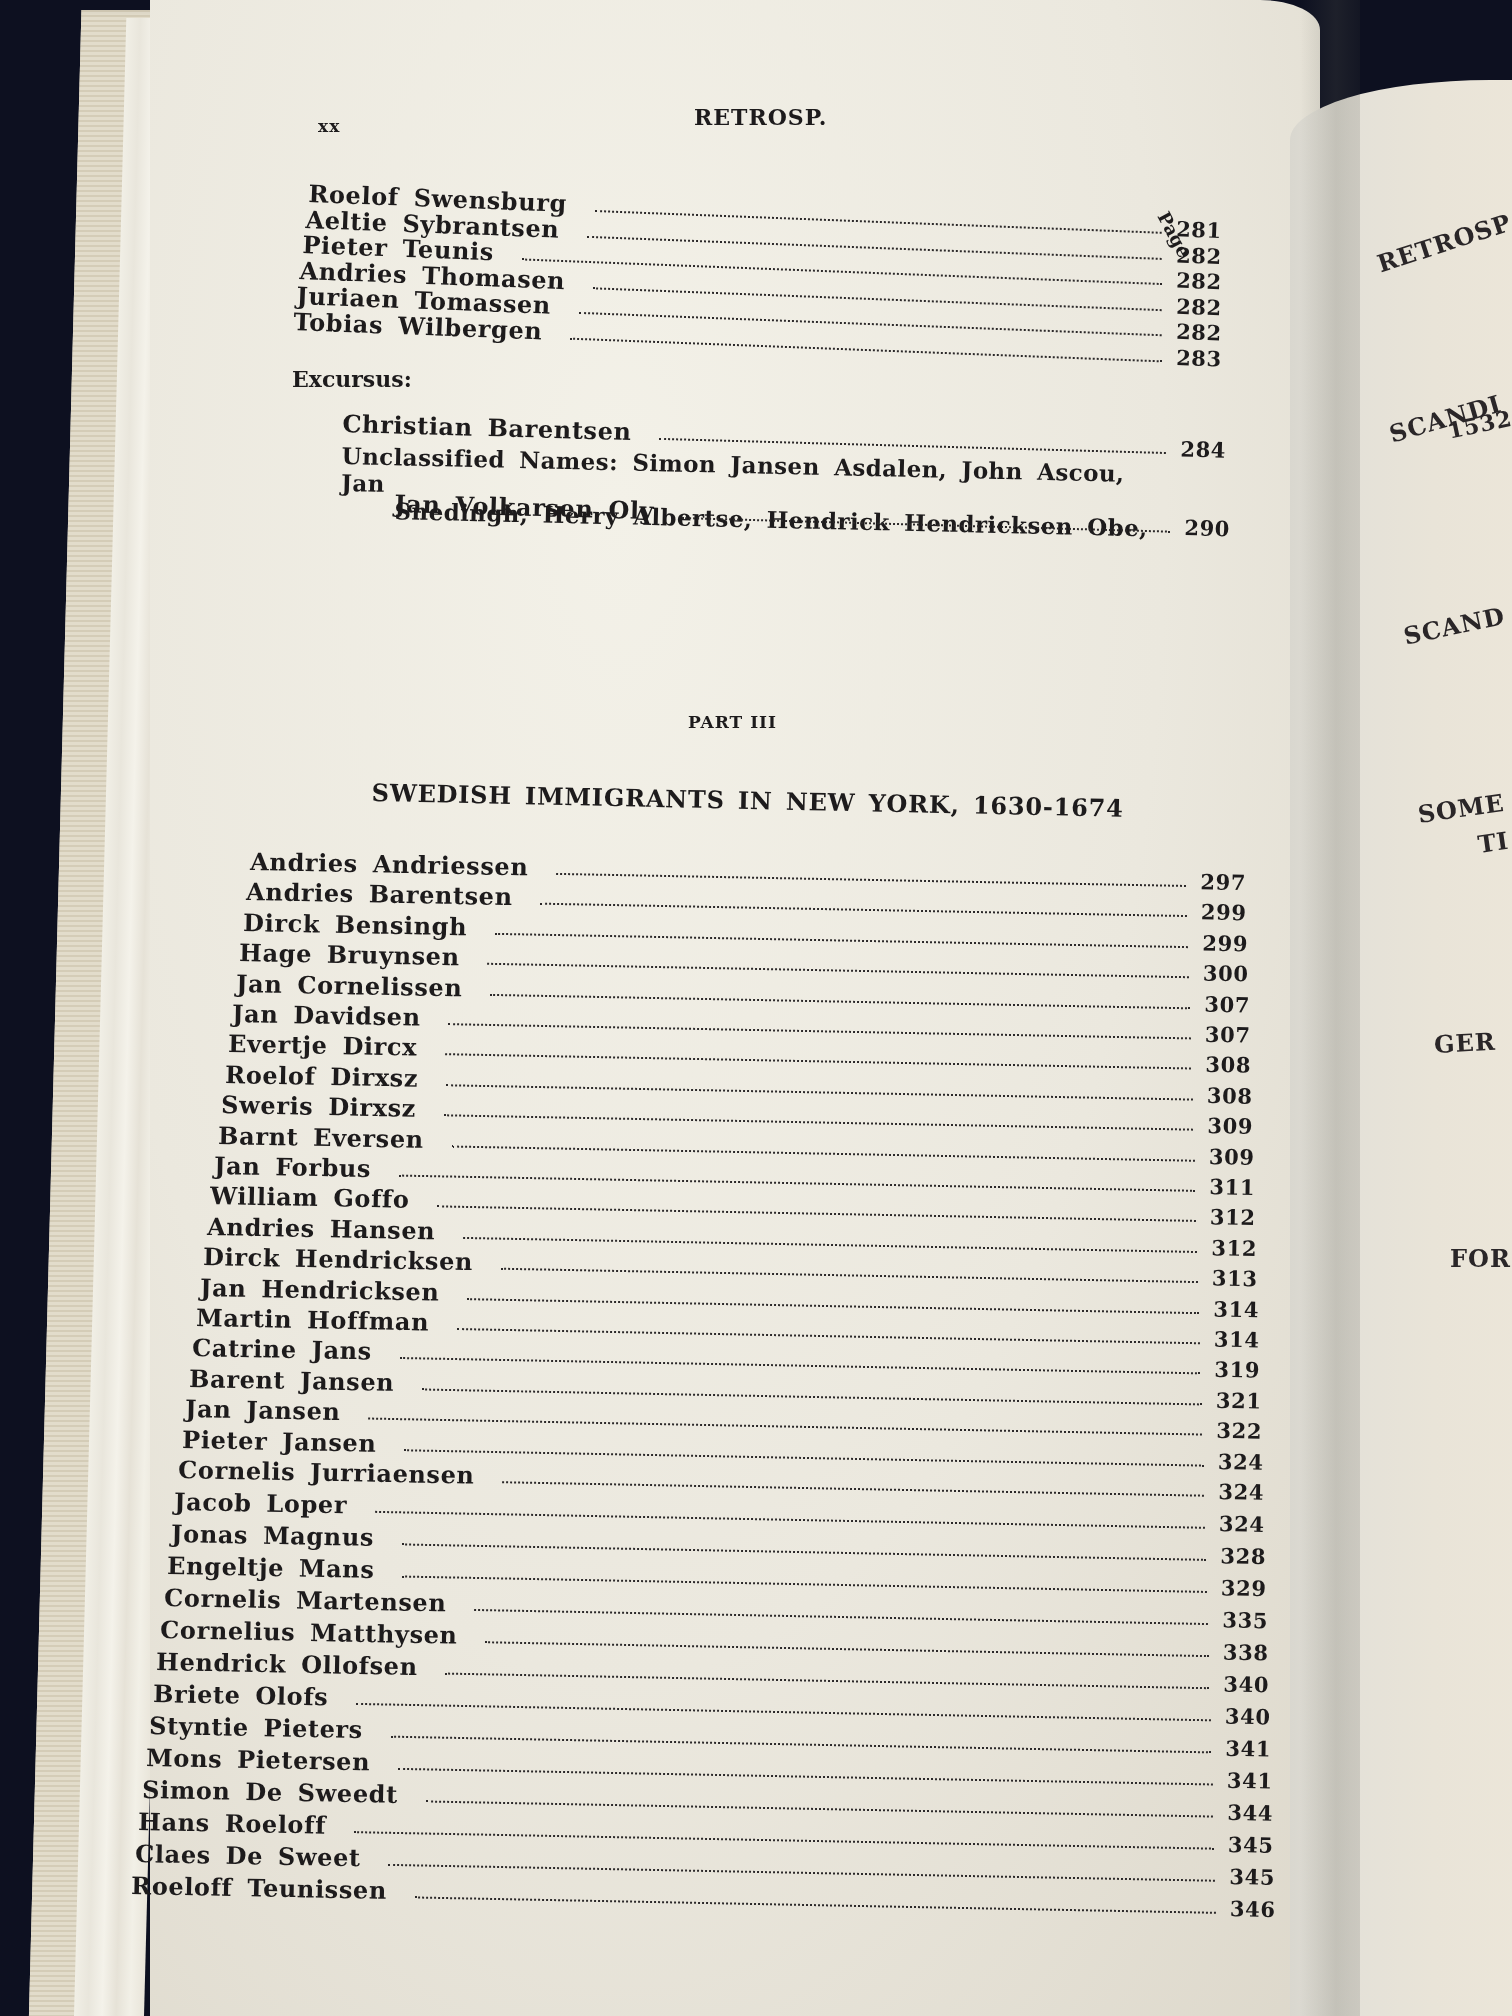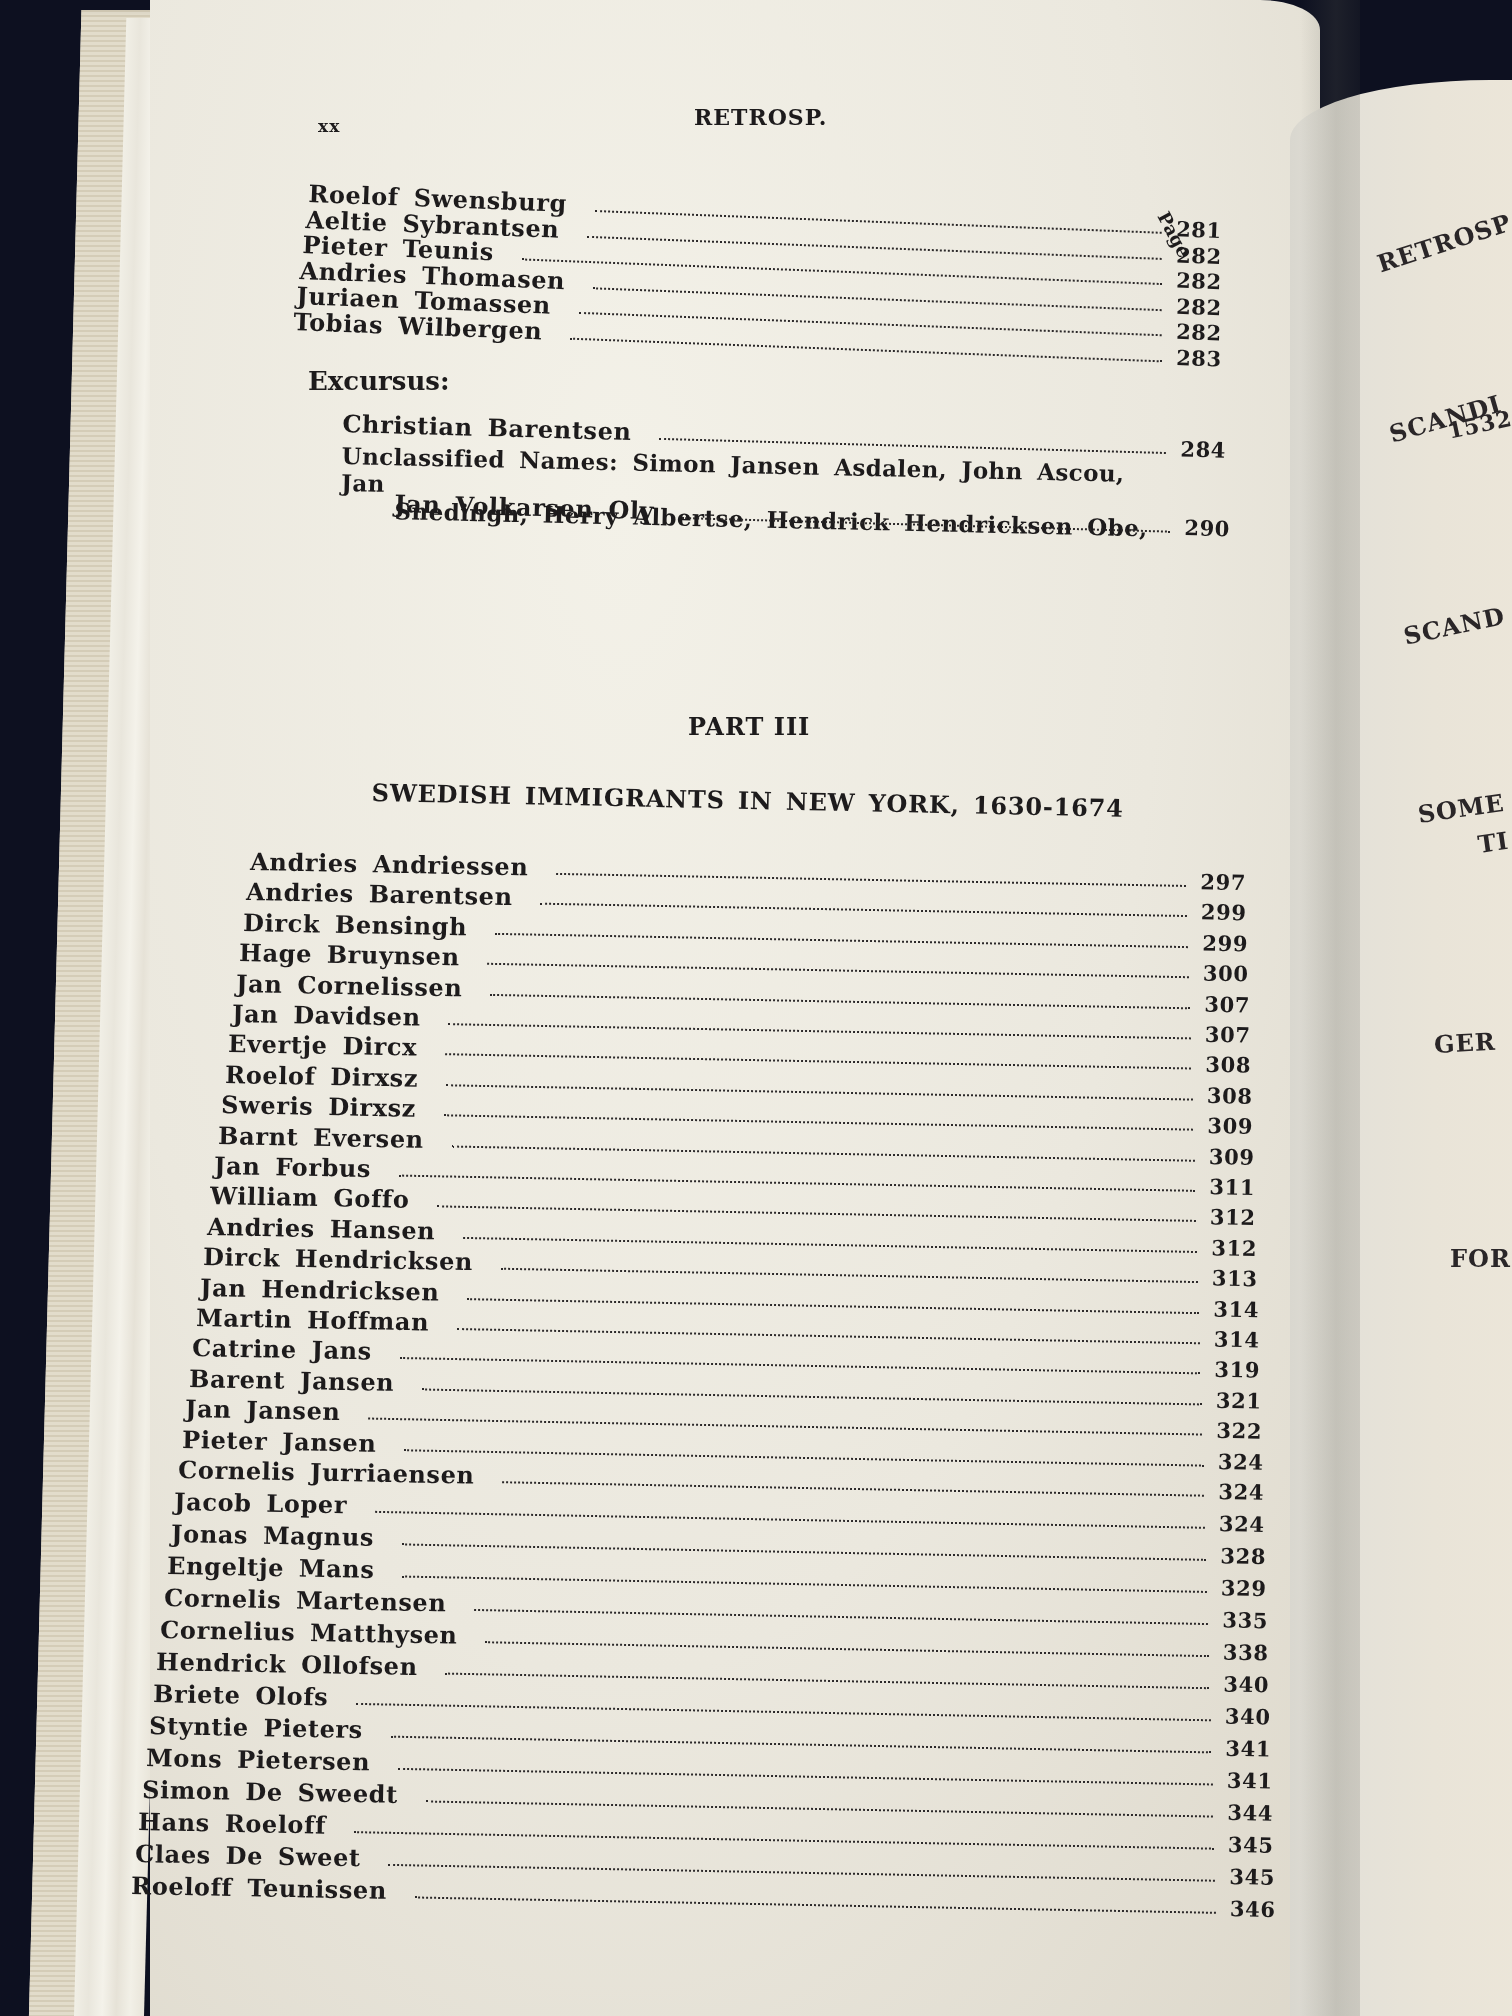--- a/index.html
+++ b/index.html
@@ -55,28 +55,28 @@
       position: absolute; height: 28px; display: flex; align-items: flex-end;
       font-size: 24px; font-weight: bold; white-space: nowrap; letter-spacing: 0.6px;
     }
     .entry .name { word-spacing: 6px; }
     .entry .leader {
       flex: 1; margin: 0 14px 7px 28px; height: 0;
       border-bottom: 2px dotted #2b2829;
     }
     .entry .pg { font-size: 21px; font-weight: bold; min-width: 40px; text-align: right; }
 
-    .excursus-label { position: absolute; left: 308px; top: 366px; font-size: 26px; font-weight: bold; }
+    .excursus-label { position: absolute; left: 292px; top: 366px; font-size: 22px; font-weight: bold; }
     .unclassified {
       position: absolute; left: 342px; top: 442px; width: 830px;
       font-size: 23px; font-weight: bold; line-height: 27px; letter-spacing: 0.4px;
       word-spacing: 6px; transform: rotate(1.3deg); transform-origin: left top;
     }
     .unclassified .cont { display: block; padding-left: 54px; }
-    .part-title { position: absolute; left: 688px; top: 712px; font-size: 24px; font-weight: bold; letter-spacing: 1px; }
+    .part-title { position: absolute; left: 688px; top: 712px; font-size: 17px; font-weight: bold; letter-spacing: 1px; }
     .section-title {
       position: absolute; left: 372px; top: 778px; font-size: 24px; font-weight: bold;
       letter-spacing: 0.8px; word-spacing: 4px; transform: rotate(1.2deg); transform-origin: left top;
     }
   </style>
 </head>
 <body>
 
 <div class="cover-edge"></div>
 <div class="page-stack"></div>

